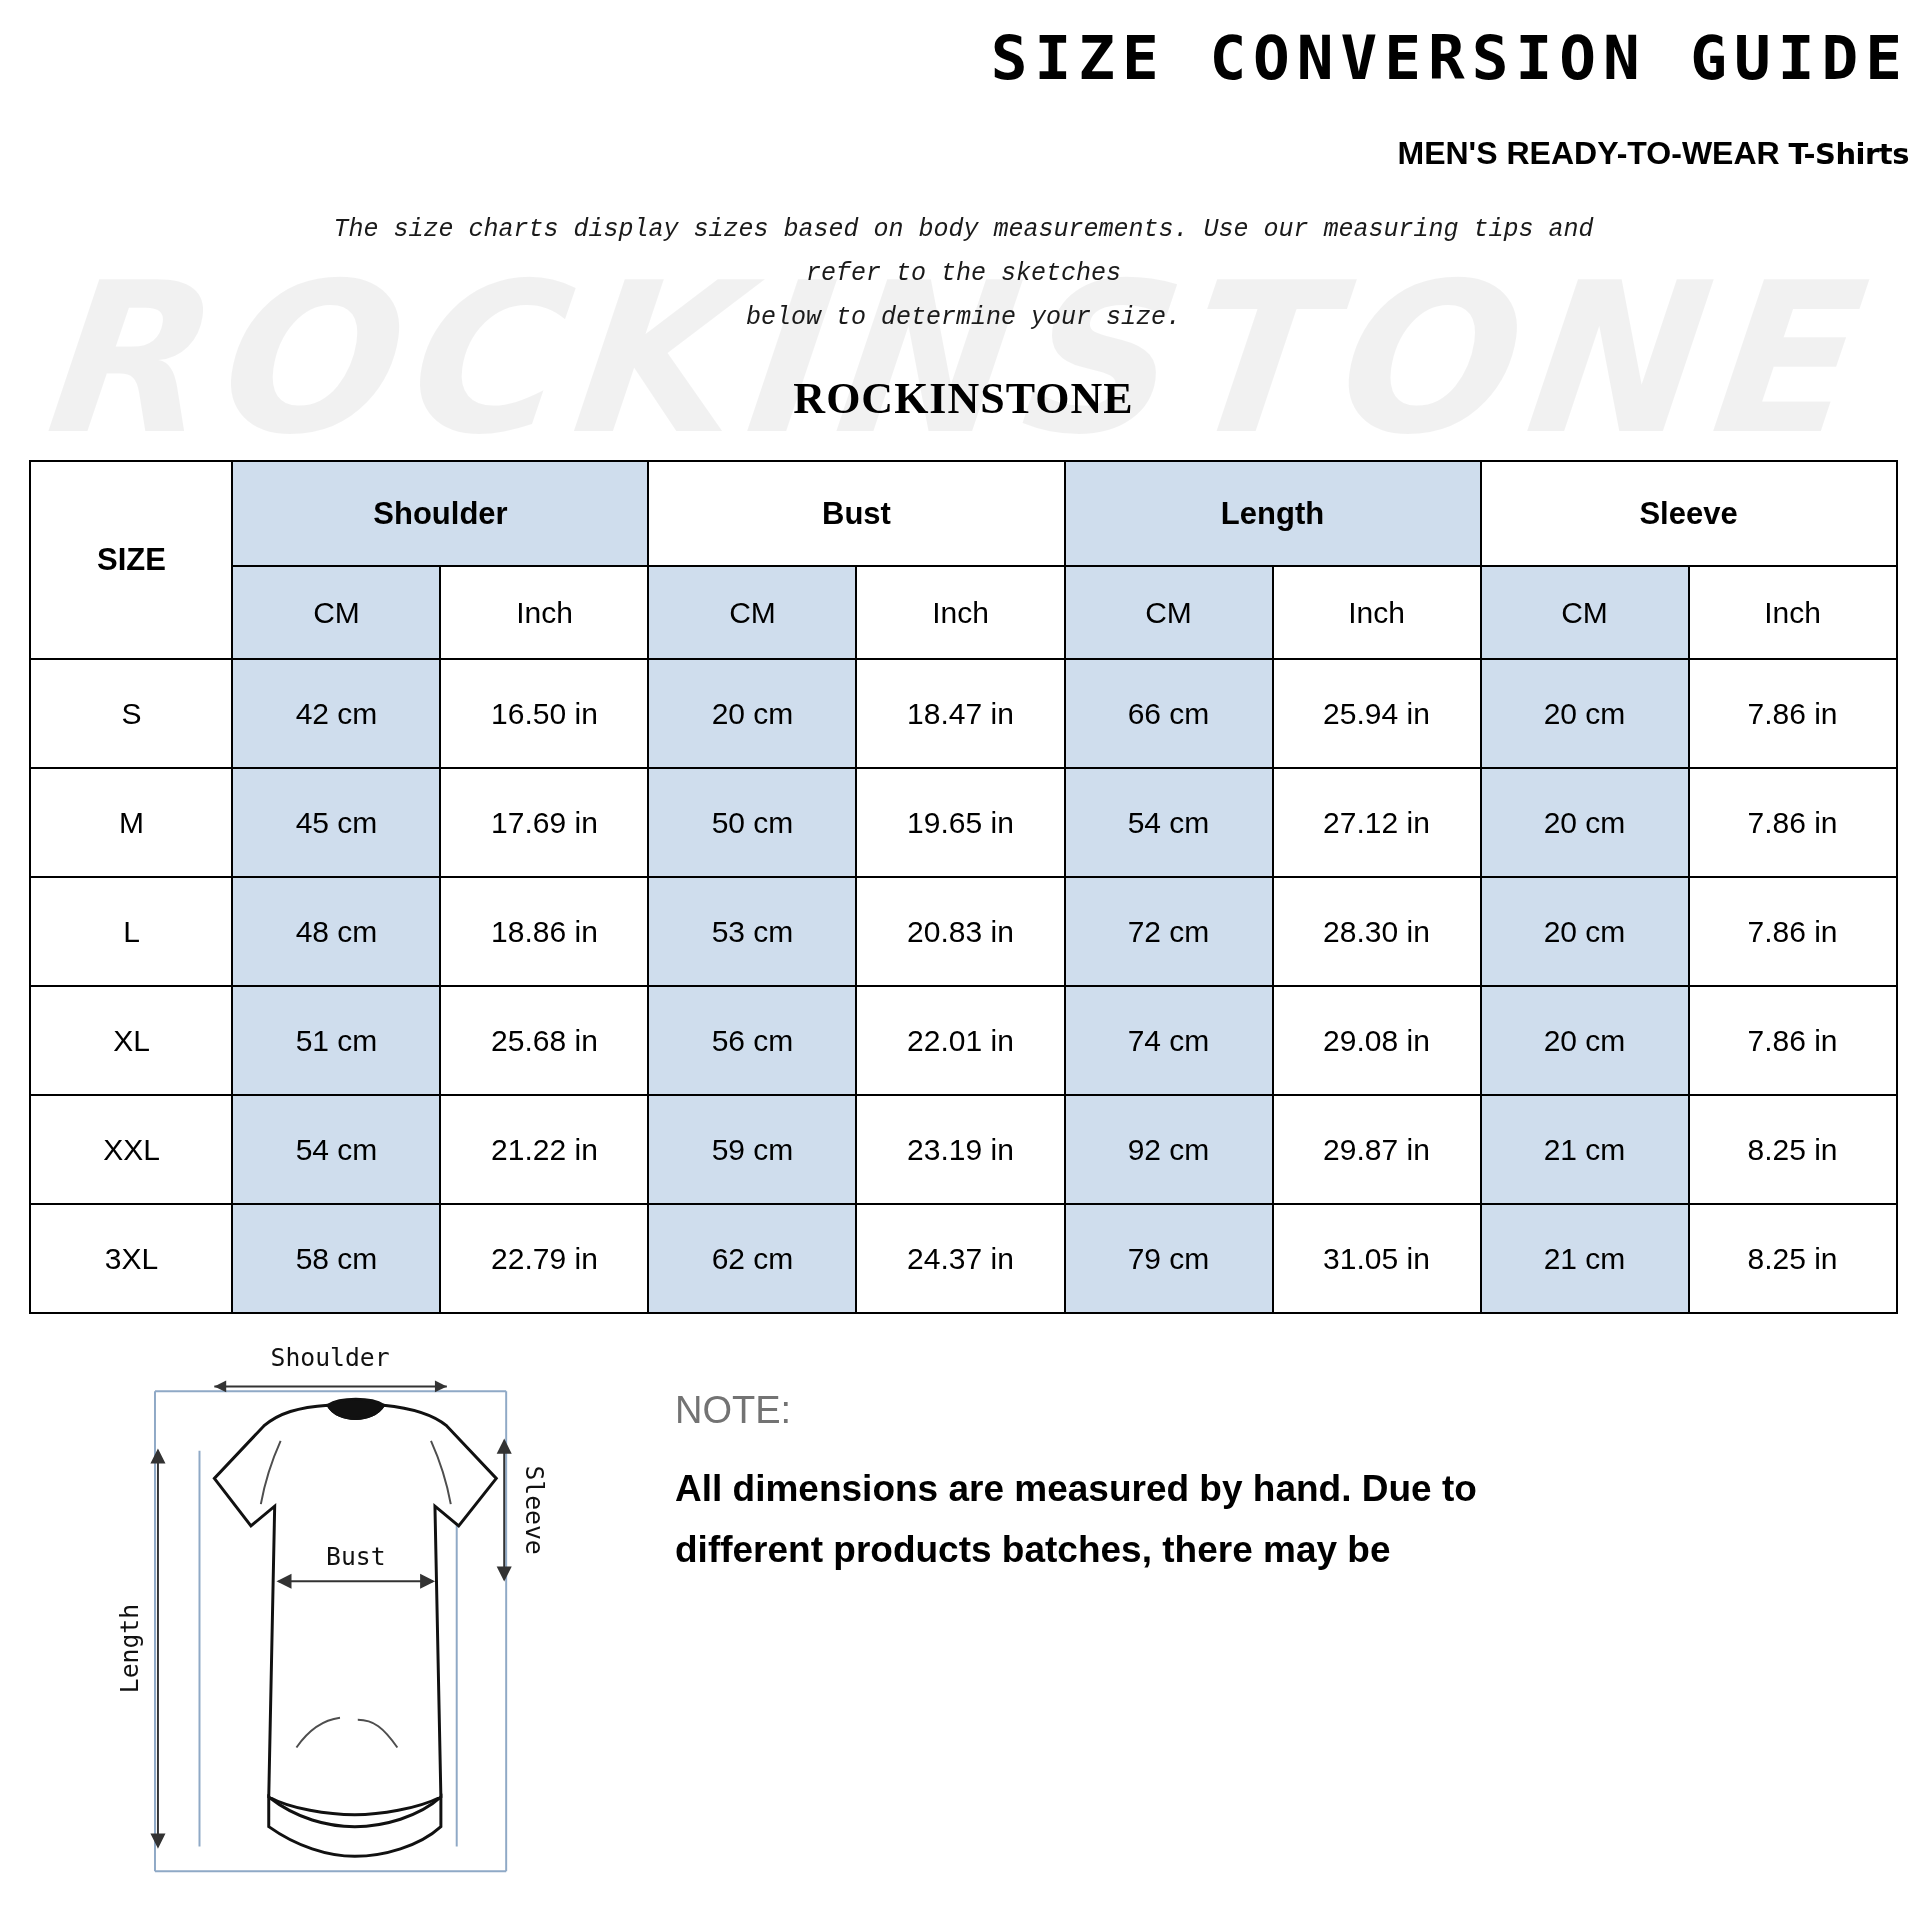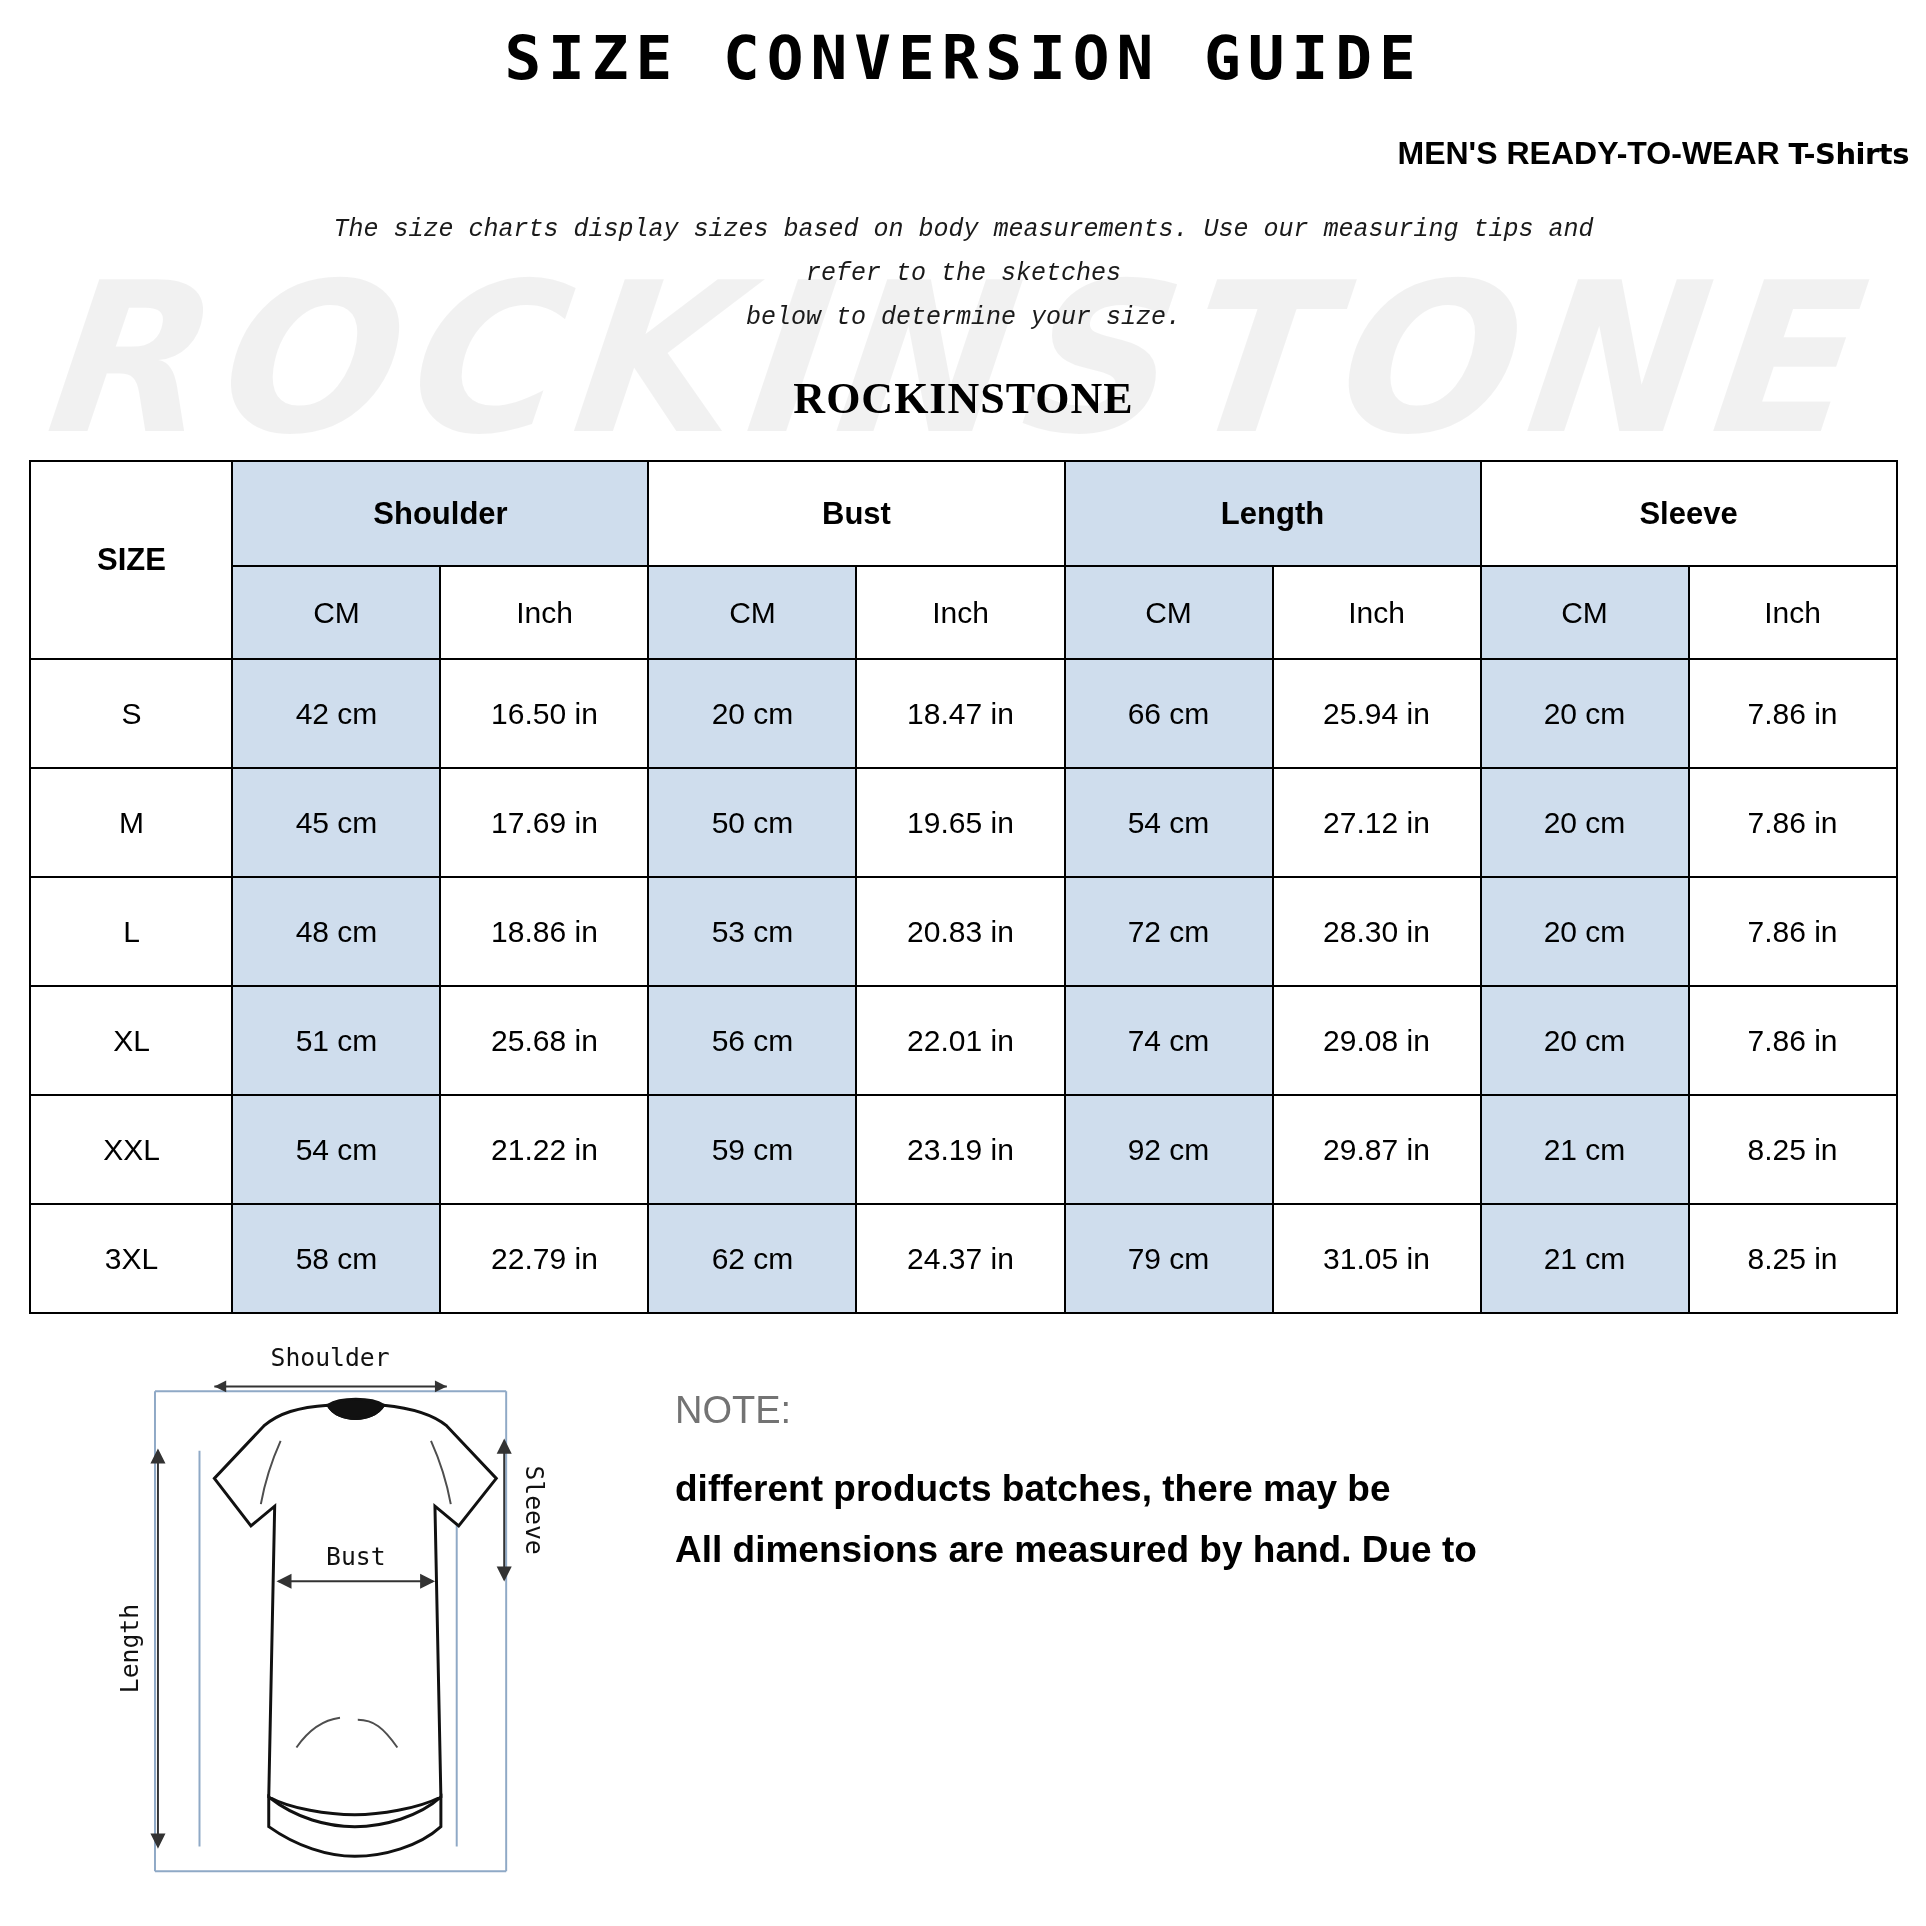--- a/index.html
+++ b/index.html
@@ -38,21 +38,21 @@
   .page {
     position: relative;
     z-index: 1;
     width: 1927px;
     box-sizing: border-box;
     padding: 0 18px;
   }
 
   
   .title {
-    text-align: center;
+    text-align: right;
     font-family: "DejaVu Sans Mono", monospace;
     font-size: 61px;
     font-weight: bold;
     letter-spacing: 7px;
     margin-top: 22px;
     color: #000;
   }
   .subtitle {
     text-align: right;
     font-size: 32px;
@@ -337,19 +337,19 @@
           <line x1="478" y1="110" x2="478" y2="250"></line>
           <path d="M478 110 l-6 12 l12 0 z" fill="#333"></path>
           <path d="M478 250 l-6 -12 l12 0 z" fill="#333"></path>
         </g>
         <text class="sk-label" x="500" y="180" text-anchor="middle" transform="rotate(90 500 180)">Sleeve</text>
       </svg>
     </div>
 
     <div class="note">
       <div class="note-title">NOTE:</div>
+      <div class="note-body">All dimensions are measured by hand. Due to</div>
       <div class="note-body">different products batches, there may be</div>
-      <div class="note-body">All dimensions are measured by hand. Due to</div>
     </div>
 
   </div>
 </div>
 
 
 </body></html>

